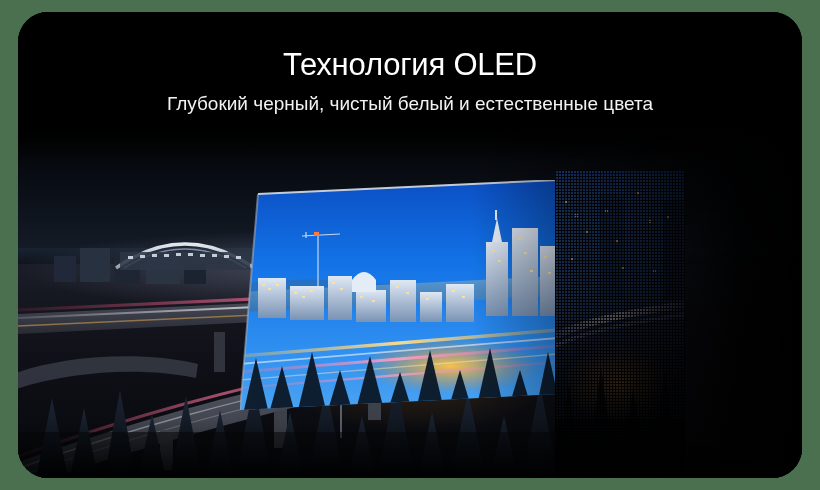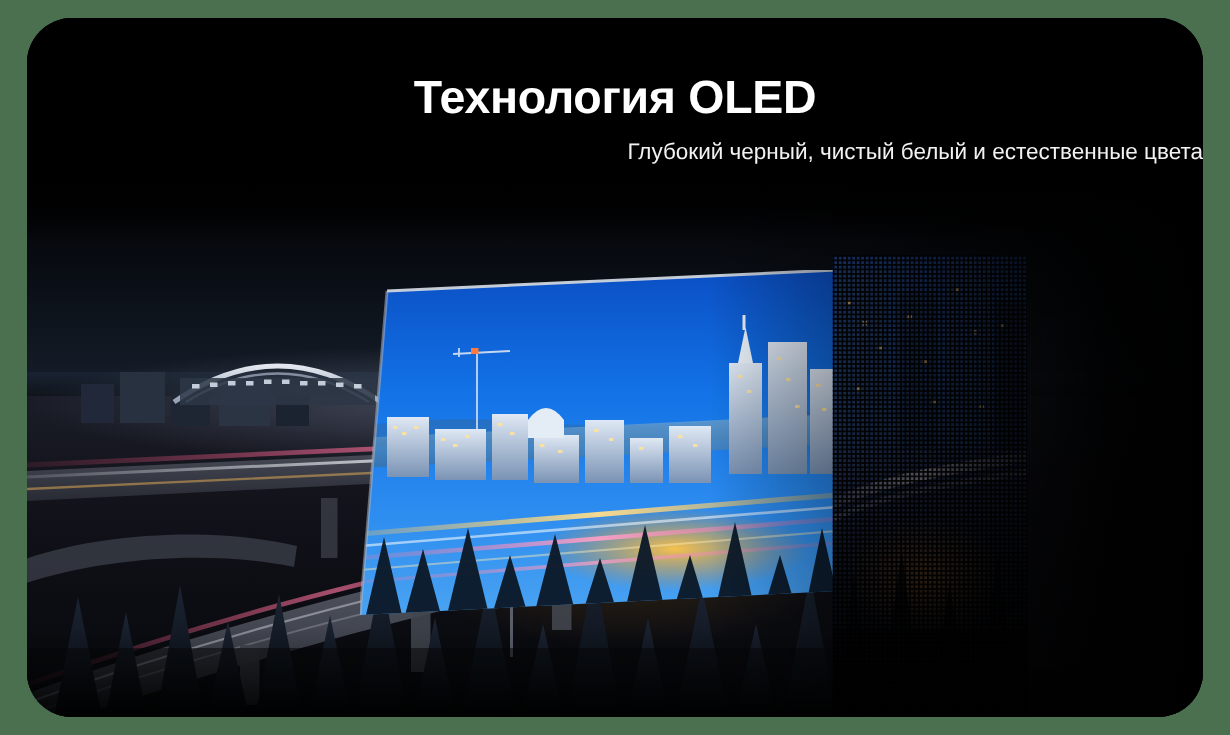--- a/index.html
+++ b/index.html
@@ -34,33 +34,32 @@
     width: 784px;
     height: 128px;
     z-index: 40;
     text-align: center;
     pointer-events: none;
   }
   .promo-title {
     margin: 0;
     padding-top: 36px;
     font-size: 31px;
-    font-weight: bold;
+    font-weight: normal;
     color: #ffffff;
     letter-spacing: -0.2px;
     line-height: 1.1;
   }
   .promo-subtitle {
     margin: 0;
     padding-top: 11px;
-    font-size: 15px;
+    font-size: 19px;
     font-weight: normal;
     color: #f2f2f2;
     letter-spacing: 0px;
-    text-align: right;
   }
 
   
   .photo-stage {
     position: absolute;
     left: 0;
     top: 0;
     width: 784px;
     height: 466px;
     background: #000;

